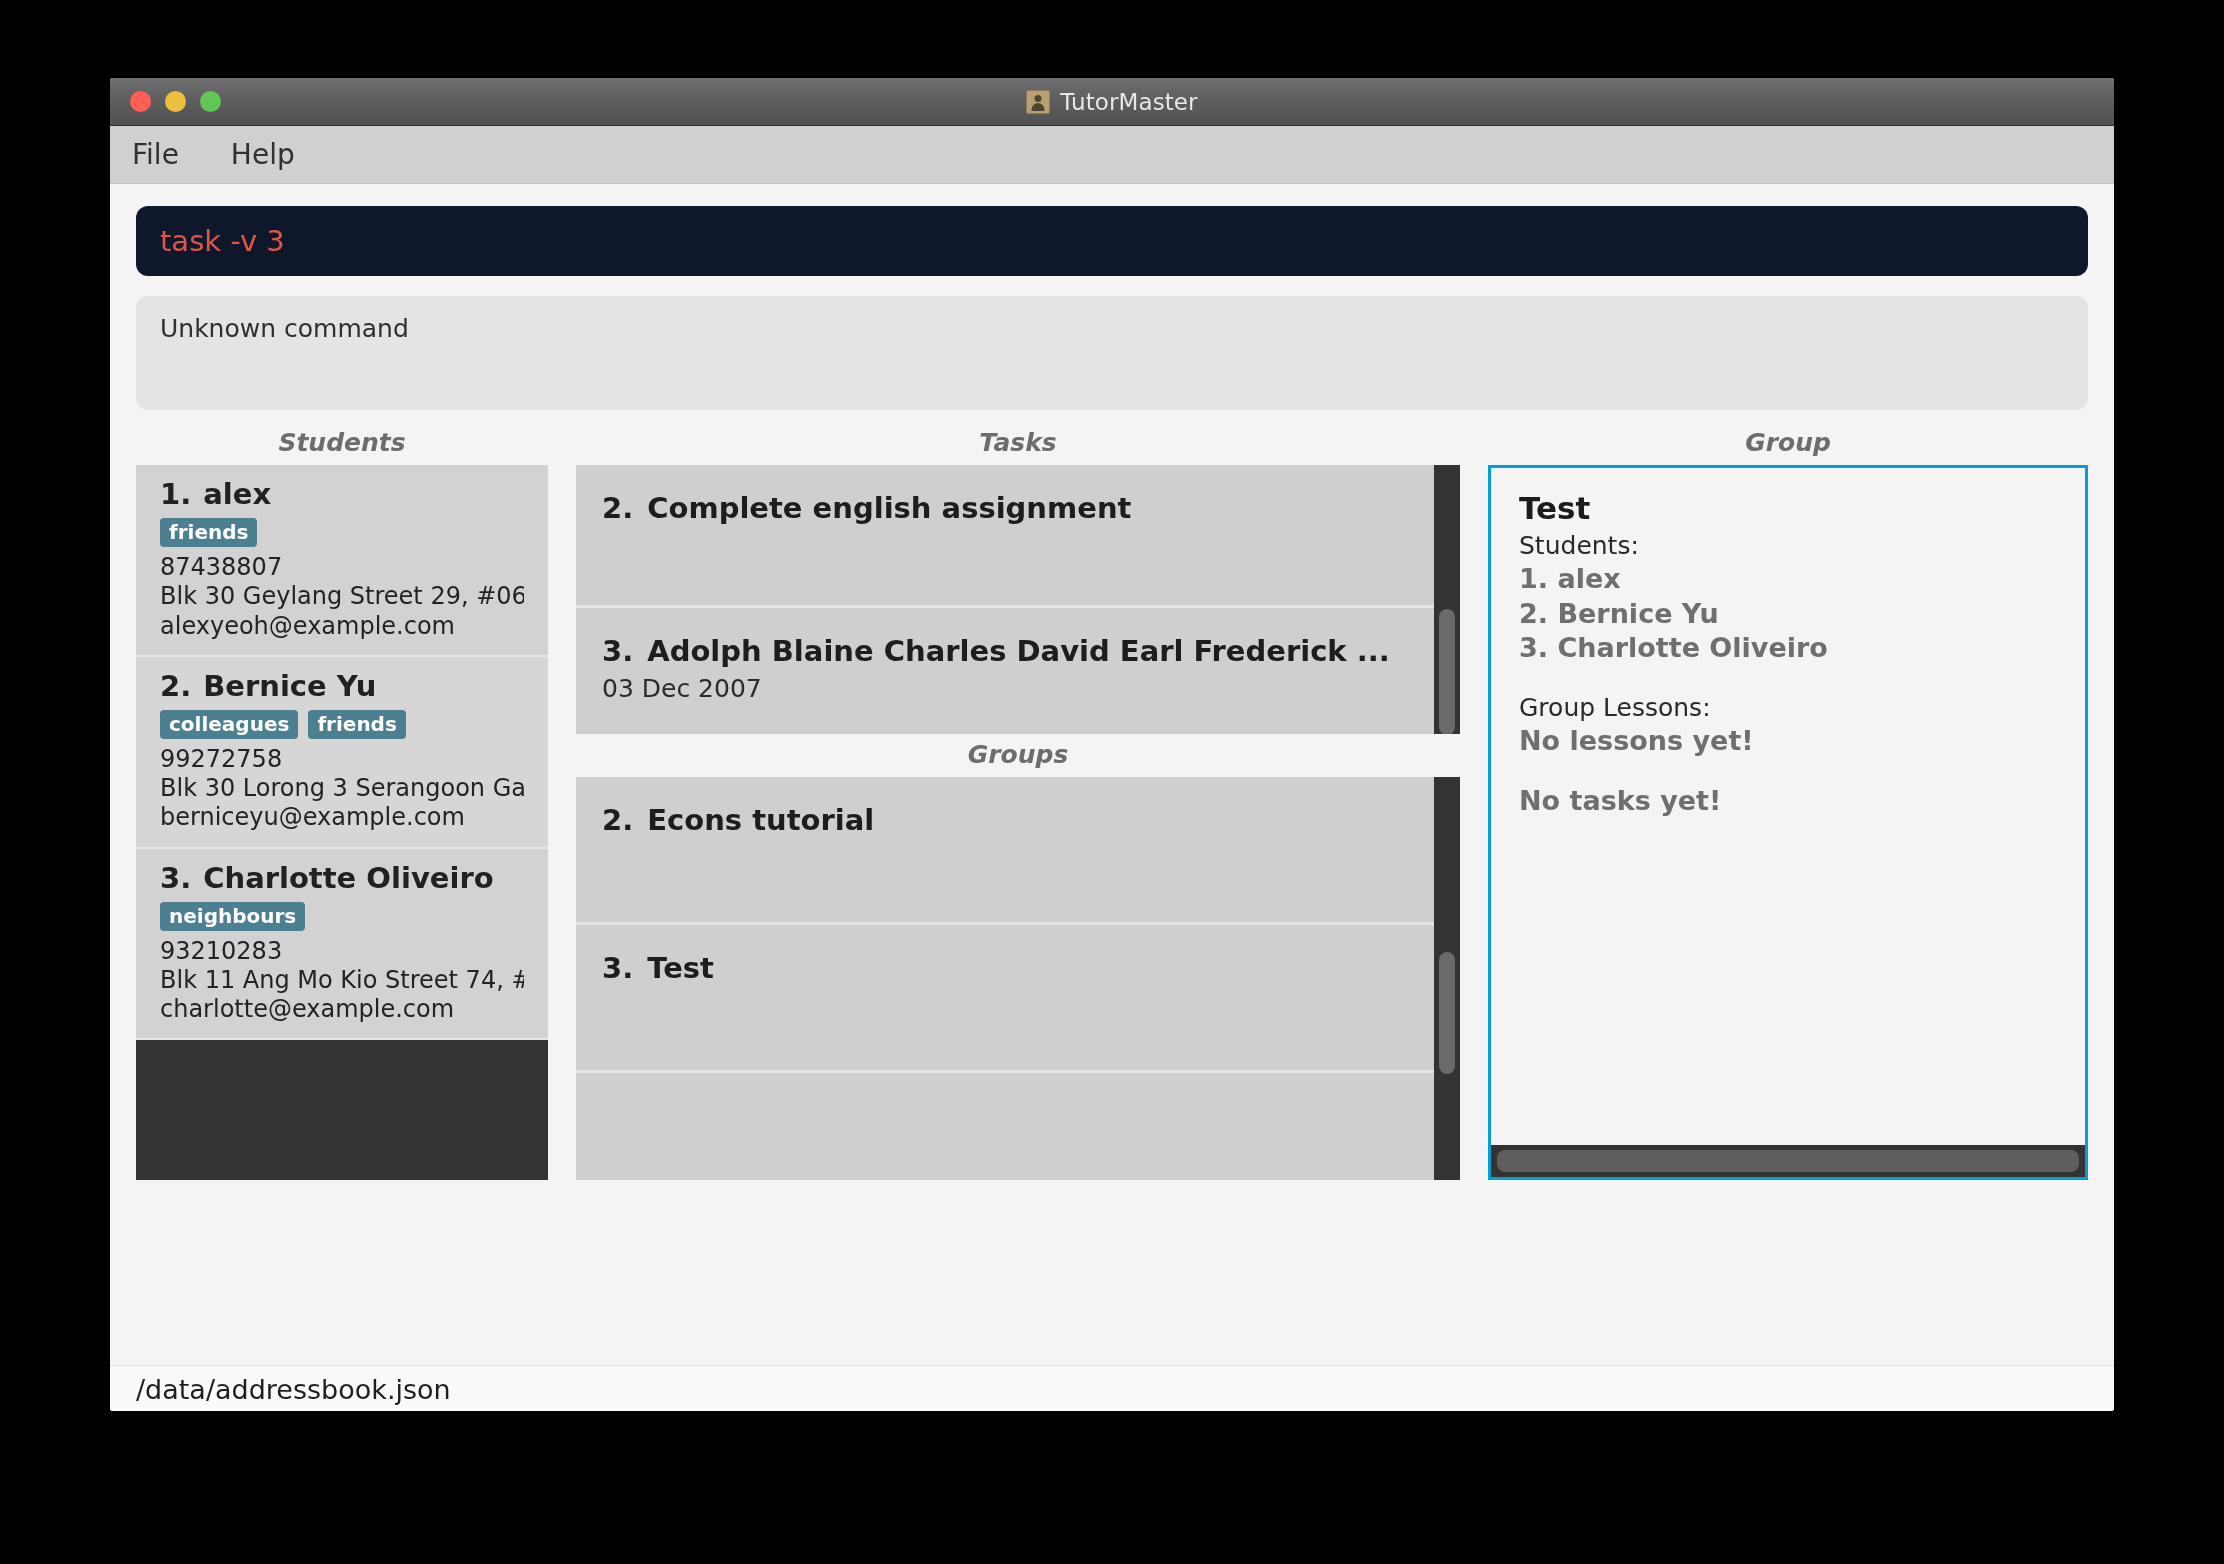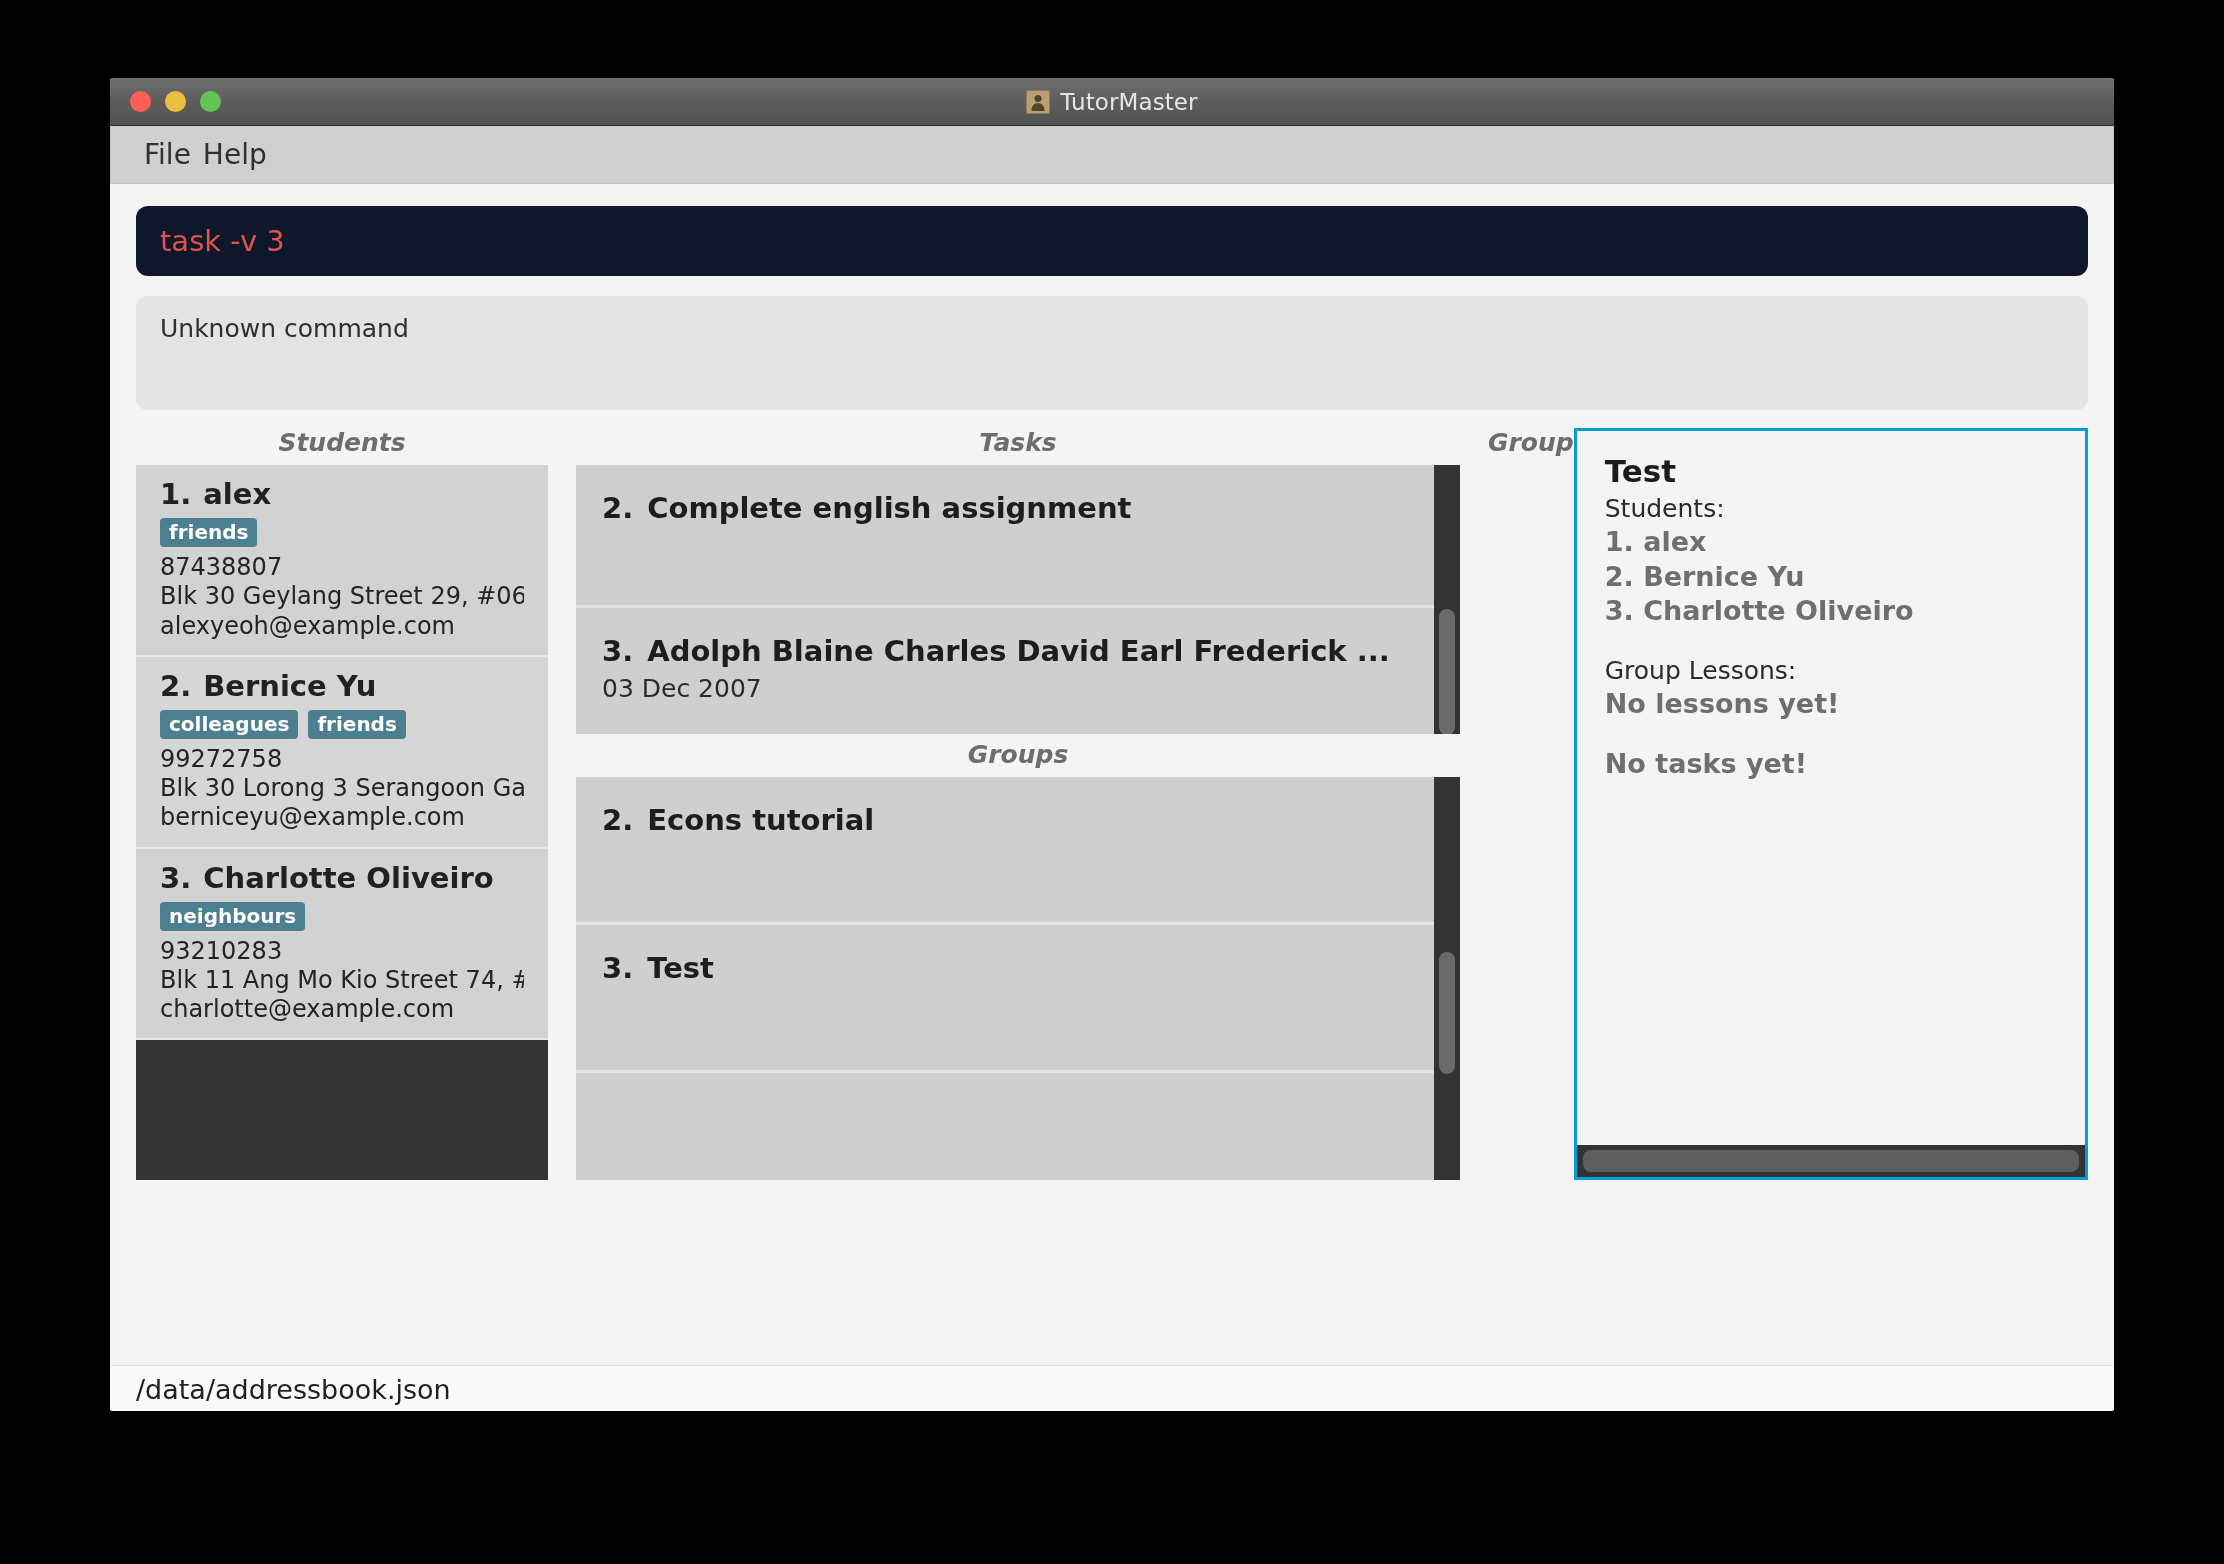--- a/index.html
+++ b/index.html
@@ -83,21 +83,22 @@
     font-size: 23px;
     letter-spacing: 0.1px;
   }
 
   
   .menubar {
     height: 58px;
     background: #d0d0d0;
     display: flex;
     align-items: center;
-    padding-left: 28px;
+    padding-left: 16px;
+    gap: 40px;
     border-bottom: 1px solid #c2c2c2;
   }
   .menu-item {
     font-size: 28px;
     color: #303030;
     padding: 2px 6px;
     cursor: default;
   }
 
   
@@ -136,21 +137,21 @@
 
   
   .columns {
     display: flex;
     margin-top: 18px;
     gap: 28px;
     height: 752px;
   }
   .col-students { width: 412px; display: flex; flex-direction: column; }
   .col-middle   { flex: 1; display: flex; flex-direction: column; }
-  .col-group    { width: 600px; display: flex; }
+  .col-group    { width: 600px; display: flex; flex-direction: column; }
 
   .panel-title {
     text-align: center;
     font-size: 25px;
     font-style: italic;
     font-weight: bold;
     color: #6d6d6d;
     padding-bottom: 8px;
   }
 

